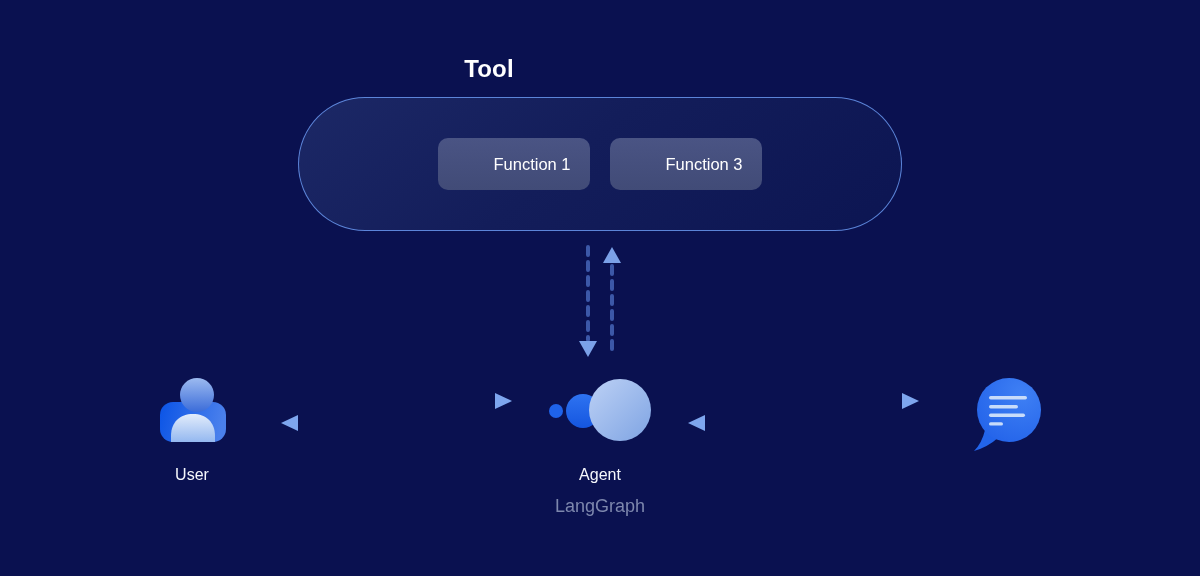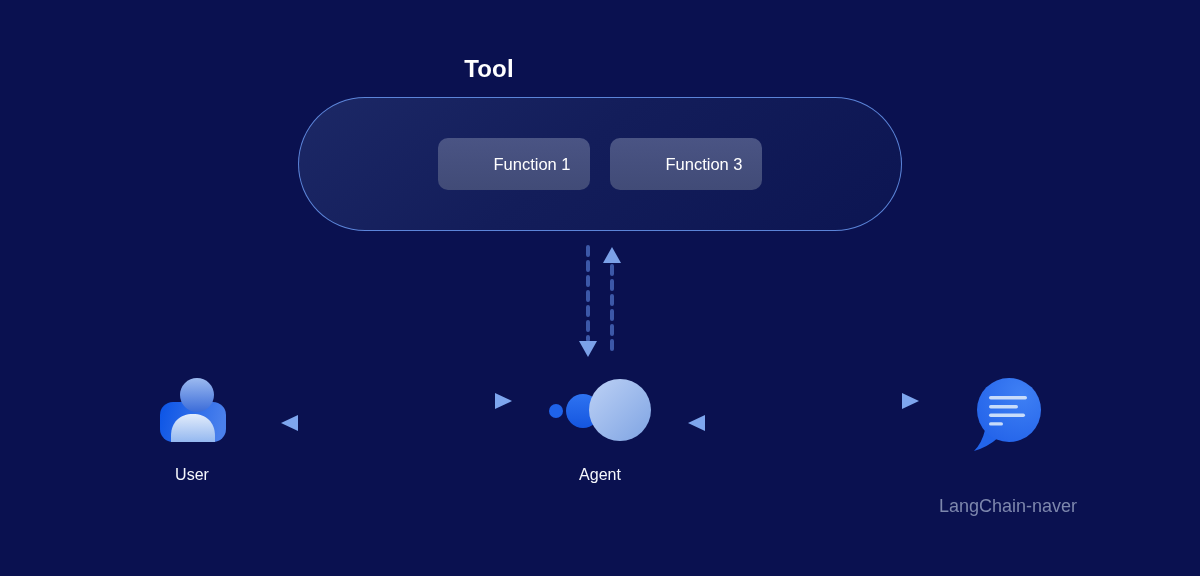--- a/index.html
+++ b/index.html
@@ -150,16 +150,16 @@
     <circle cx="36" cy="35" r="32" fill="url(#cBub)"></circle>
     <rect x="16" y="21" width="38" height="3.4" rx="1.7" fill="#c8dcfa"></rect>
     <rect x="16" y="30" width="29" height="3.4" rx="1.7" fill="#c8dcfa"></rect>
     <rect x="16" y="38.6" width="36" height="3.4" rx="1.7" fill="#c8dcfa"></rect>
     <rect x="16" y="47.2" width="14" height="3.4" rx="1.7" fill="#c8dcfa"></rect>
   </svg>
 
   <div class="node-label" style="left:72px;top:466px;">User</div>
 
   <div class="node-label" style="left:480px;top:466px;">Agent</div>
+  <div class="node-sublabel" style="left:470px;top:496px;">LangGraph</div>
 
-  <div class="node-sublabel" style="left:878px;top:496px;">LangChain-naver</div>
 
 </div>
 
 </body></html>

